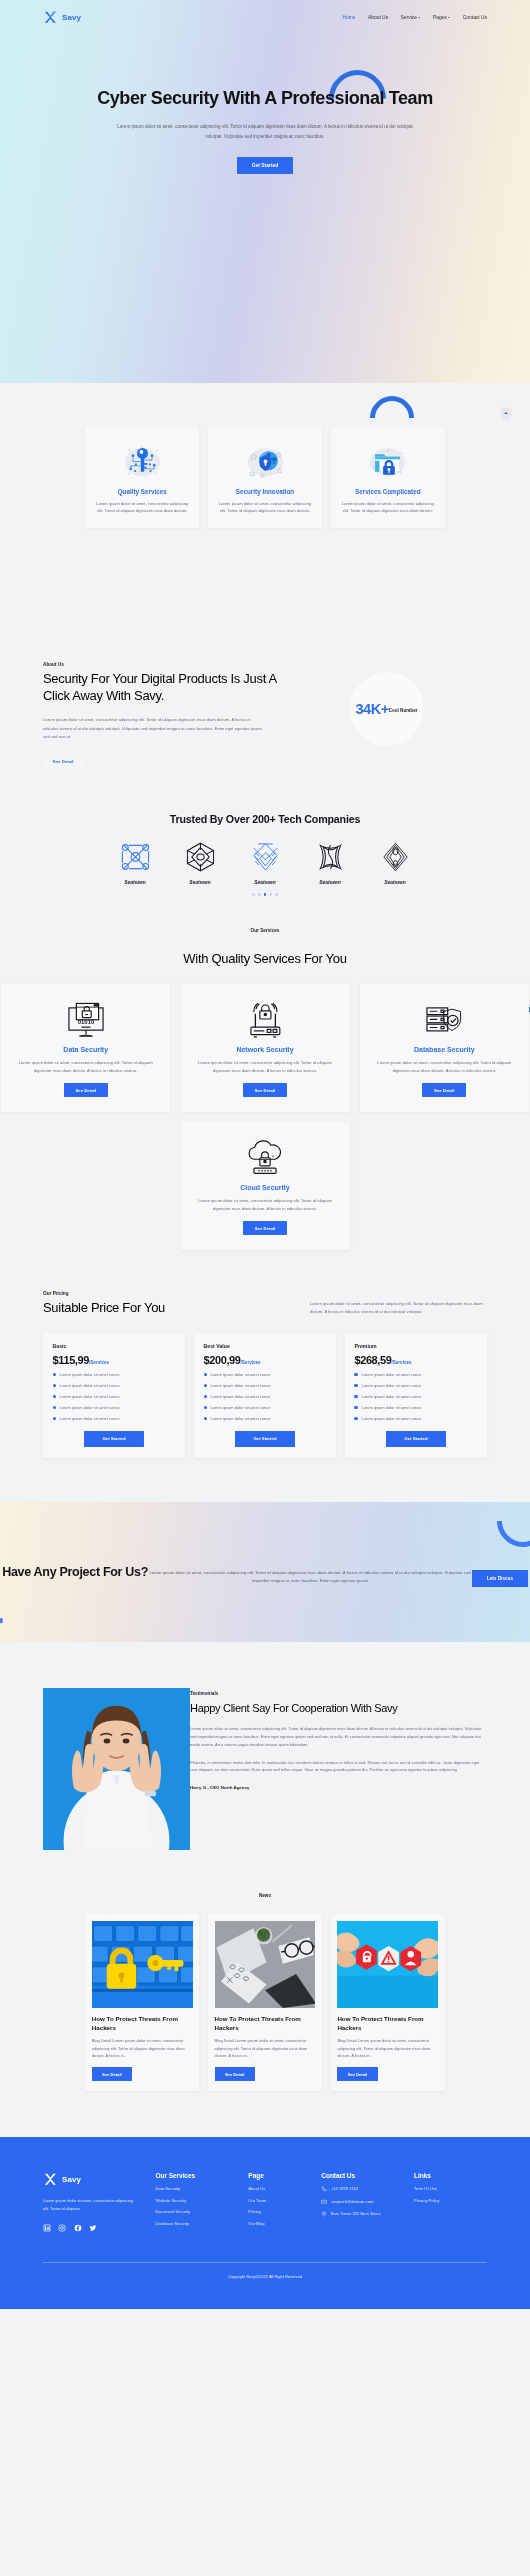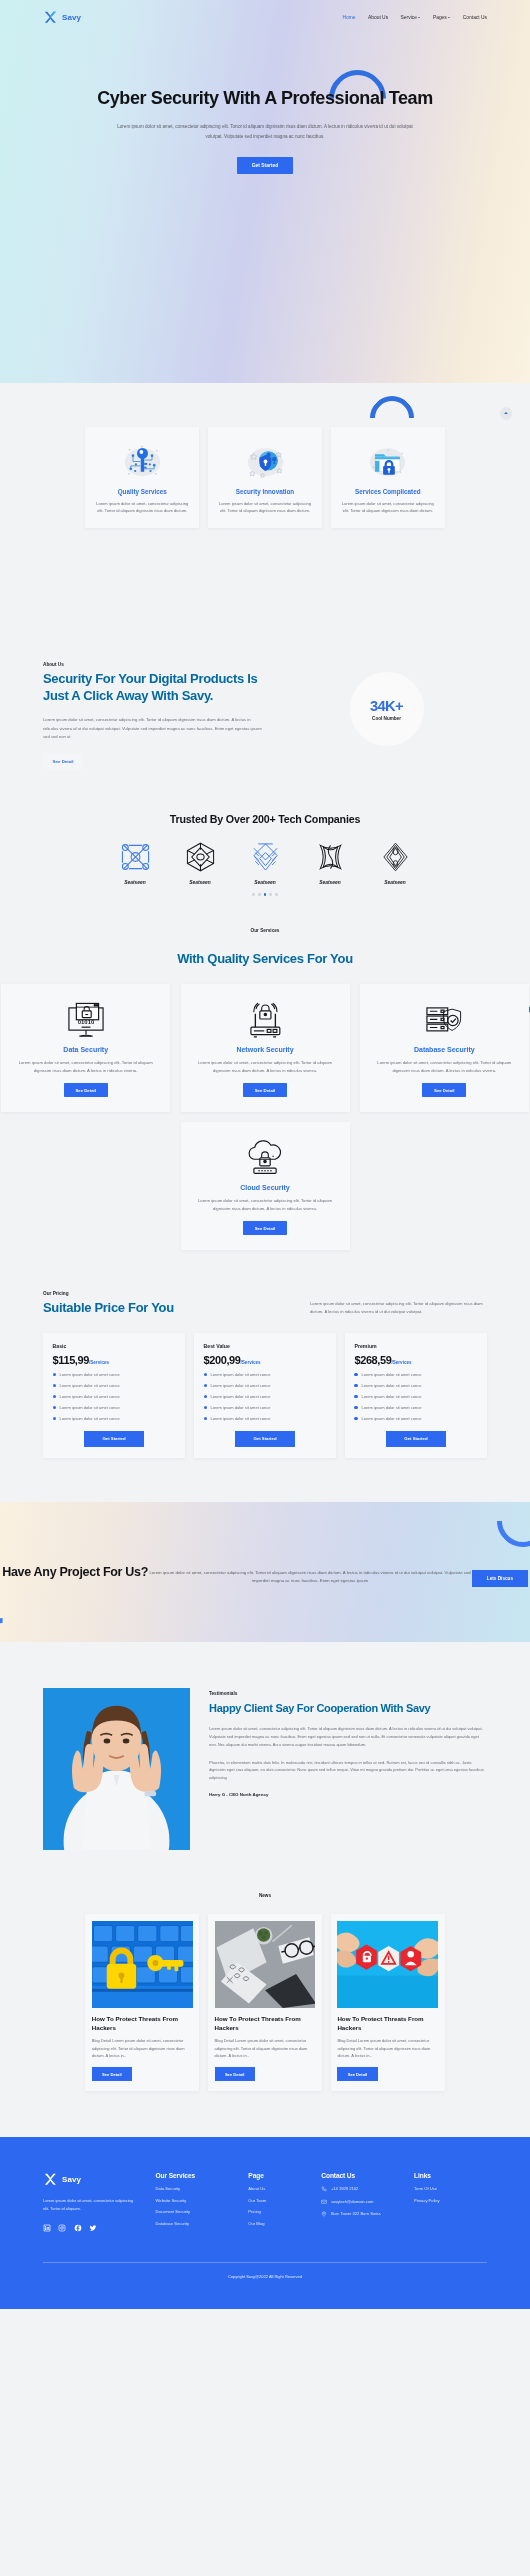--- a/index.html
+++ b/index.html
@@ -32,25 +32,25 @@
   .cards3{display:flex;gap:8.8px;justify-content:center;position:relative;z-index:2}
   .fcard{width:114px;background:#f7f8fa;padding:11.8px 10.3px 13.3px;text-align:center;box-shadow:0 0.7px 3.7px rgba(20,25,40,.05)}
   .fcard .ico{height:46px;display:flex;align-items:center;justify-content:center}
   .fcard h3{font-size:6.3px;color:#2f6fe0;font-weight:700;margin-top:2.9px}
   .fcard p{margin-top:5.2px;font-size:4.1px;line-height:1.85;color:#6a6e77}
 
   
   .about{display:flex;align-items:flex-start;padding:43px 43px 0 43px;position:relative}
   .about-left{width:243px}
   .eyebrow{font-size:4.7px;font-weight:700;color:#232528}
-  .h2{font-size:13px;font-weight:700;line-height:1.28;letter-spacing:-0.3px;color:#0369a1;margin-top:4.4px}
+  .h2{font-size:13px;font-weight:400;line-height:1.28;letter-spacing:-0.3px;color:#000000;margin-top:4.4px}
   .about p{margin-top:11.8px;font-size:4.2px;line-height:2;color:#6a6e77;width:221px}
   .link-btn{display:inline-block;margin-top:11.8px;background:#f4f5f7;color:#2f6fe0;font-size:4.4px;font-weight:700;padding:5.2px 9.6px;text-decoration:none}
   .about-right{flex:1;display:flex;justify-content:center;padding-top:10.3px}
-  .circle-stat{width:74px;height:74px;border-radius:50%;background:#fafafb;display:flex;flex-direction:column;align-items:center;justify-content:center}
+  .circle-stat{width:74px;height:74px;border-radius:50%;background:#fafafb;display:flex;flex-direction:row;align-items:center;justify-content:center}
   .circle-stat .num{font-size:14.7px;font-weight:800;color:#2f6fe0;letter-spacing:-0.6px}
   .circle-stat .cap{font-size:4.6px;font-weight:700;color:#1d1f23;margin-top:1.5px}
 
   
   .trusted{padding:44px 11px 0;text-align:center}
   .trusted h2{font-size:10.7px;font-weight:800;letter-spacing:-0.2px;color:#121316}
   .brands{display:flex;justify-content:center;gap:19px;margin-top:16px}
   .brand-item{width:46px;text-align:center}
   .brand-item .bn{margin-top:3.7px;font-size:4.9px;font-weight:700;font-style:italic;color:#1d1f23}
   .dots{display:flex;justify-content:center;gap:2.9px;margin-top:8.8px}
@@ -84,21 +84,21 @@
 
   
   .cta{margin-top:44px;height:140px;position:relative;overflow:hidden;background:linear-gradient(100deg,#faf1e0 0%,#f0e7e0 22%,#dcdceb 48%,#cdd9ef 72%,#c7e6f2 100%);display:flex;flex-direction:row;align-items:center;justify-content:center;text-align:center}
   .cta h2{font-size:12.5px;font-weight:800;letter-spacing:-0.3px;color:#121316}
   .cta p{margin-top:9.6px;width:324px;font-size:4.3px;line-height:2;color:#5d6169}
   .cta .btn{margin-top:11.8px;font-size:4.7px;padding:5.9px 14.7px}
   .cta-arc-r{position:absolute;right:-19px;top:-7.4px;width:52px;height:52px;border:5.9px solid #3f7bf5;border-radius:50%;border-right-color:transparent;border-top-color:transparent;transform:rotate(-45deg)}
   .cta-arc-l{position:absolute;left:-22px;bottom:-25px;width:49px;height:49px;border:5.9px solid #3f7bf5;border-radius:50%;border-right-color:transparent;border-bottom-color:transparent;transform:rotate(-45deg)}
 
   
-  .testi{display:flex;gap:19px;padding:46px 43px 0;position:relative}
+  .testi{display:flex;padding:46px 43px 0;position:relative}
   .photo{width:147px;height:162px;flex:0 0 147px;background:#1e8fe0;position:relative;overflow:hidden}
   .testi-right{flex:1;padding-top:2.9px}
   .testi-right .h2{font-size:11px}
   .testi-right p{margin-top:10.3px;font-size:4px;line-height:1.95;color:#6a6e77}
   .attrib{margin-top:10.3px;font-size:4.4px;font-weight:700;color:#1d1f23}
   .arc-testi{position:absolute;left:-25px;top:87px;width:46px;height:46px;border:5.9px solid #2f6fe0;border-radius:50%;border-right-color:transparent;border-bottom-color:transparent;transform:rotate(-45deg)}
 
   
   .news{padding:43px 0 0;text-align:center}
   .news .h2{margin-top:2.9px;font-size:12.5px}

